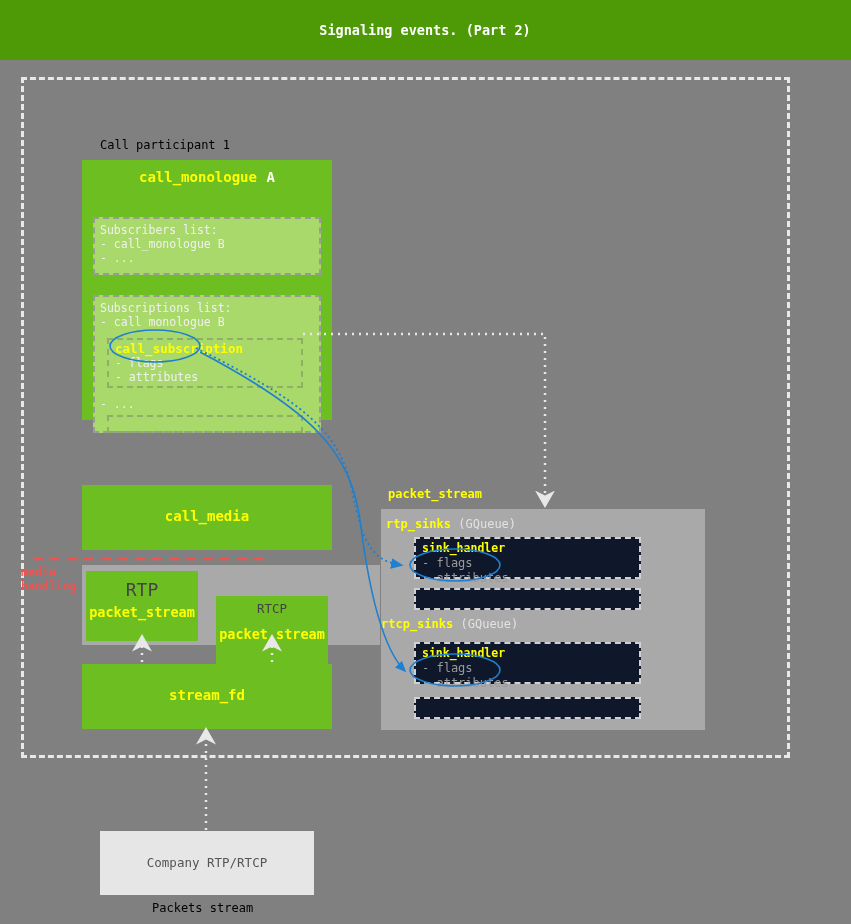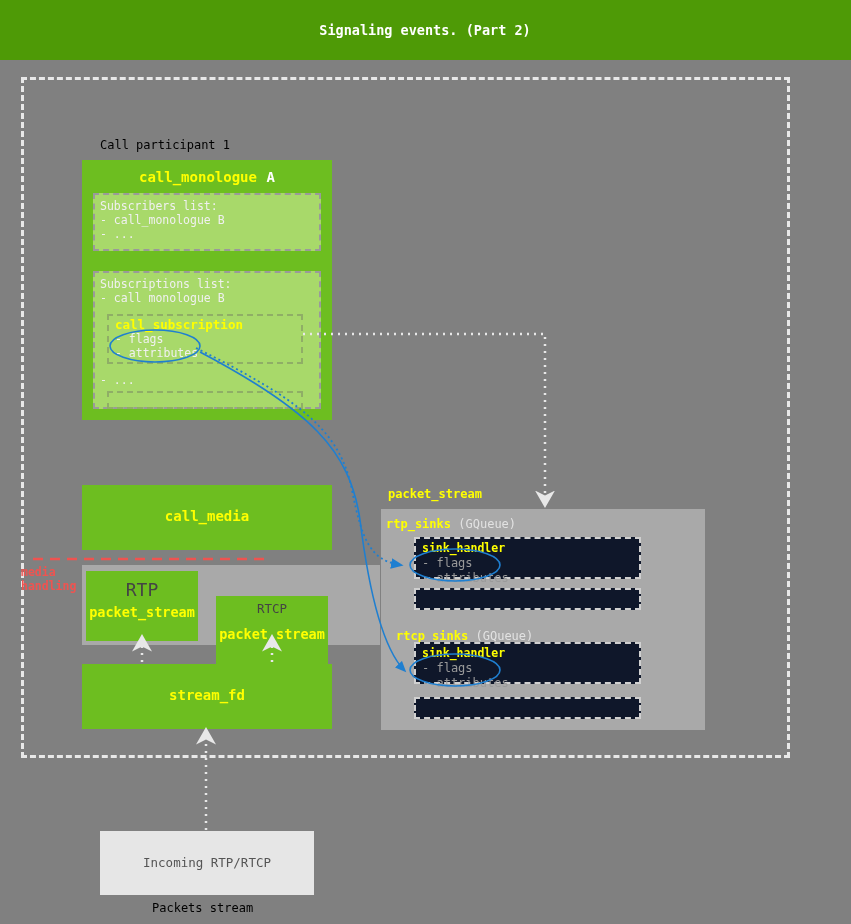--- a/index.html
+++ b/index.html
@@ -48,20 +48,21 @@
     white-space:nowrap;
   }
   .inner-dashed{
     position:absolute;
     background:#a8d96a;
     border:2px dashed #9a9a9a;
     box-sizing:border-box;
     color:#f0f0f0;
     font-size:11.5px;
     line-height:14px;
+    margin-top:24px;
   }
   .inner-dashed-transparent{
     position:absolute;
     border:2px dashed #8fae66;
     box-sizing:border-box;
     background:transparent;
   }
   .gq-item{
     position:absolute;
     background:#0f172a;
@@ -162,36 +163,36 @@
   </div>
 
   <div class="gq-item" style="left:33px;top:28px;width:227px;height:42px;">
     <div class="gq-label" style="left:6px;top:2px;font-size:11.5px;">sink_handler</div>
     <div class="fa-text" style="left:6px;top:17px;">- flags</div>
     <div class="fa-text" style="left:6px;top:32px;">- attributes</div>
   </div>
 
   <div class="gq-item" style="left:33px;top:79px;width:227px;height:22px;"></div>
 
-  <div class="gq-label" style="left:15px;top:108px;margin-top:12px;">
+  <div class="gq-label" style="left:0;top:108px;">
     <span>rtcp_sinks</span>
     <span class="gq-sub">(GQueue)</span>
   </div>
 
   <div class="gq-item" style="left:33px;top:133px;width:227px;height:42px;">
     <div class="gq-label" style="left:6px;top:2px;font-size:11.5px;">sink_handler</div>
     <div class="fa-text" style="left:6px;top:17px;">- flags</div>
     <div class="fa-text" style="left:6px;top:32px;">- attributes</div>
   </div>
 
   <div class="gq-item" style="left:33px;top:188px;width:227px;height:22px;"></div>
 </div>
 
 <div style="position:absolute;left:100px;top:831px;width:214px;height:64px;background:#e6e6e6;">
-  <div style="position:absolute;left:0;top:24px;width:214px;text-align:center;color:#555555;font-size:12.5px;">Incoming RTP/RTCP</div>
+  <div style="position:absolute;left:0;top:24px;width:214px;text-align:center;color:#555555;font-size:12.5px;">Company RTP/RTCP</div>
 </div>
 <div class="lbl" style="left:152px;top:901px;">Packets stream</div>
 
 <svg id="overlay">
   <defs>
     <marker id="wArrow" markerWidth="8" markerHeight="8" refX="3" refY="4" orient="auto">
       <path d="M0,0 L7,4 L0,8 L2,4 Z" fill="#e8e8e8"></path>
     </marker>
     <marker id="bArrow" markerWidth="8" markerHeight="8" refX="5" refY="3" orient="auto">
       <path d="M0,0 L7,3 L0,6 Z" fill="#1f7fd0"></path>

